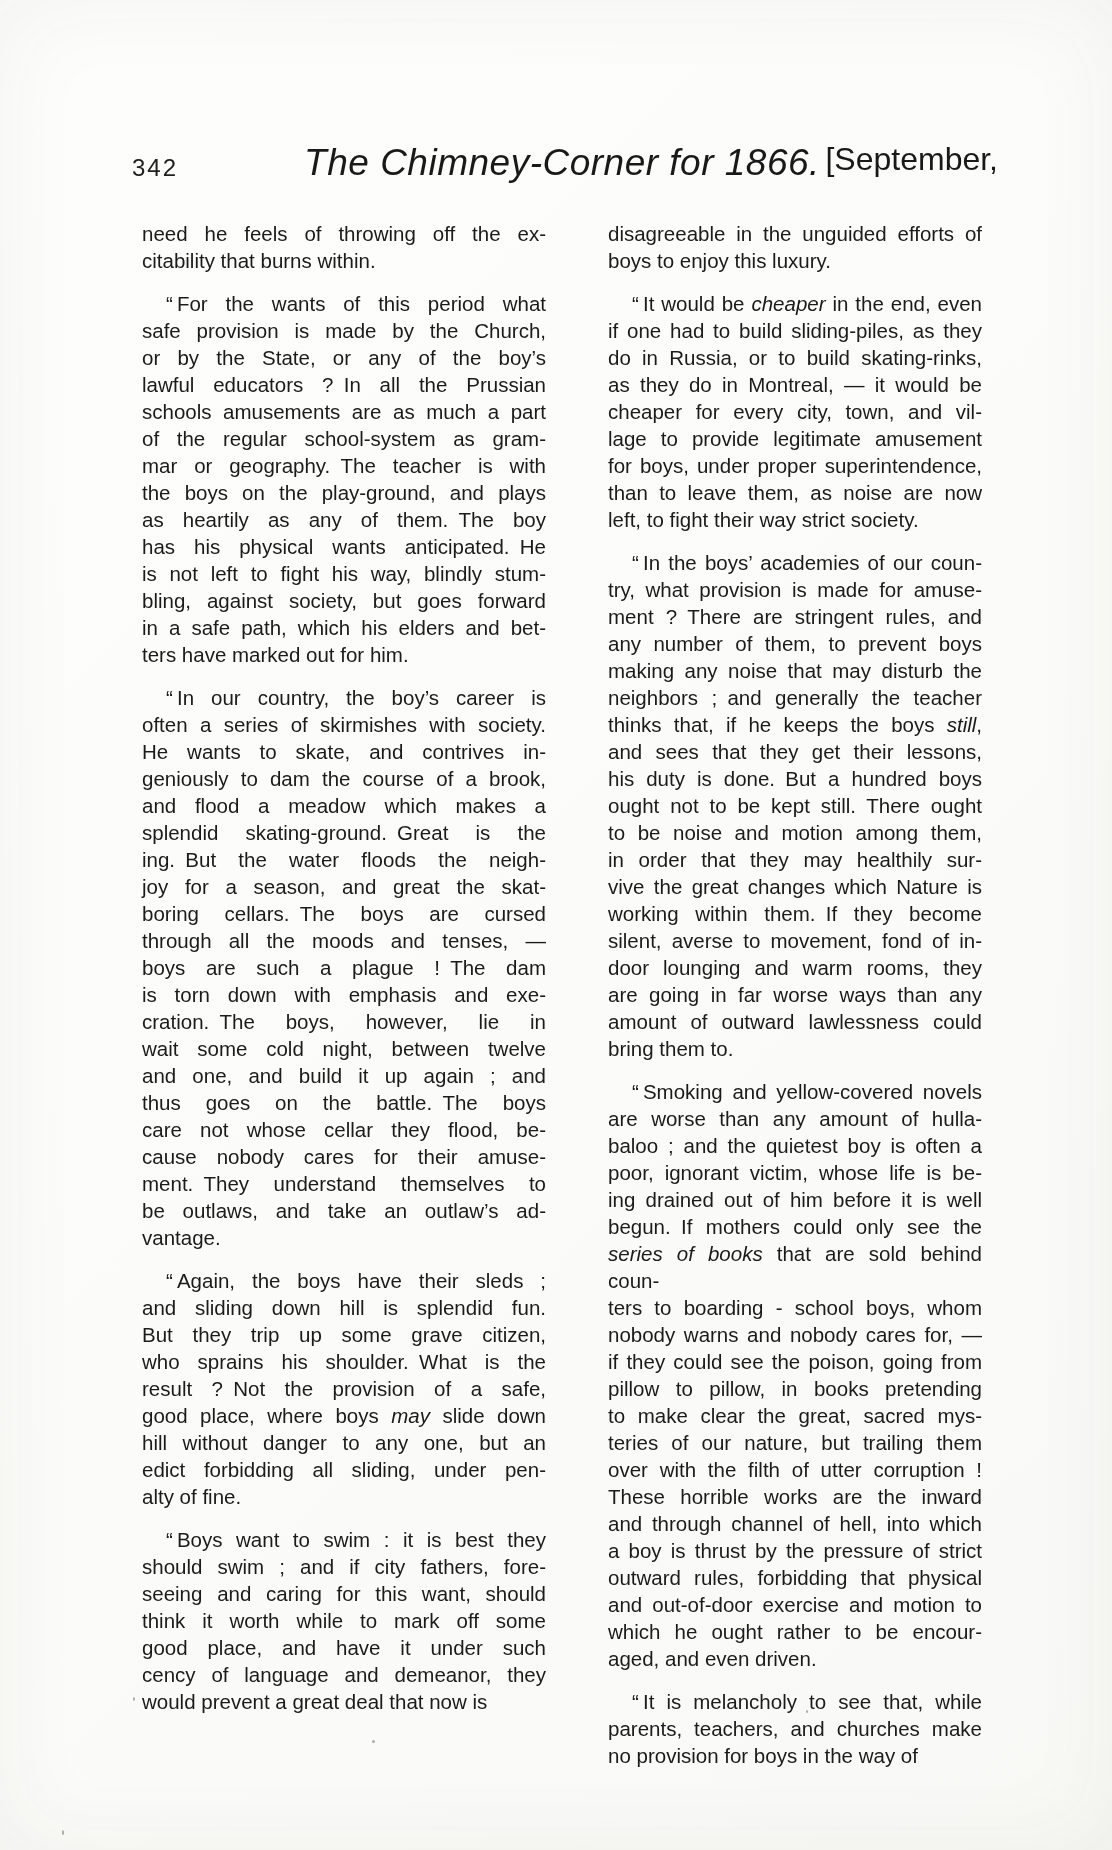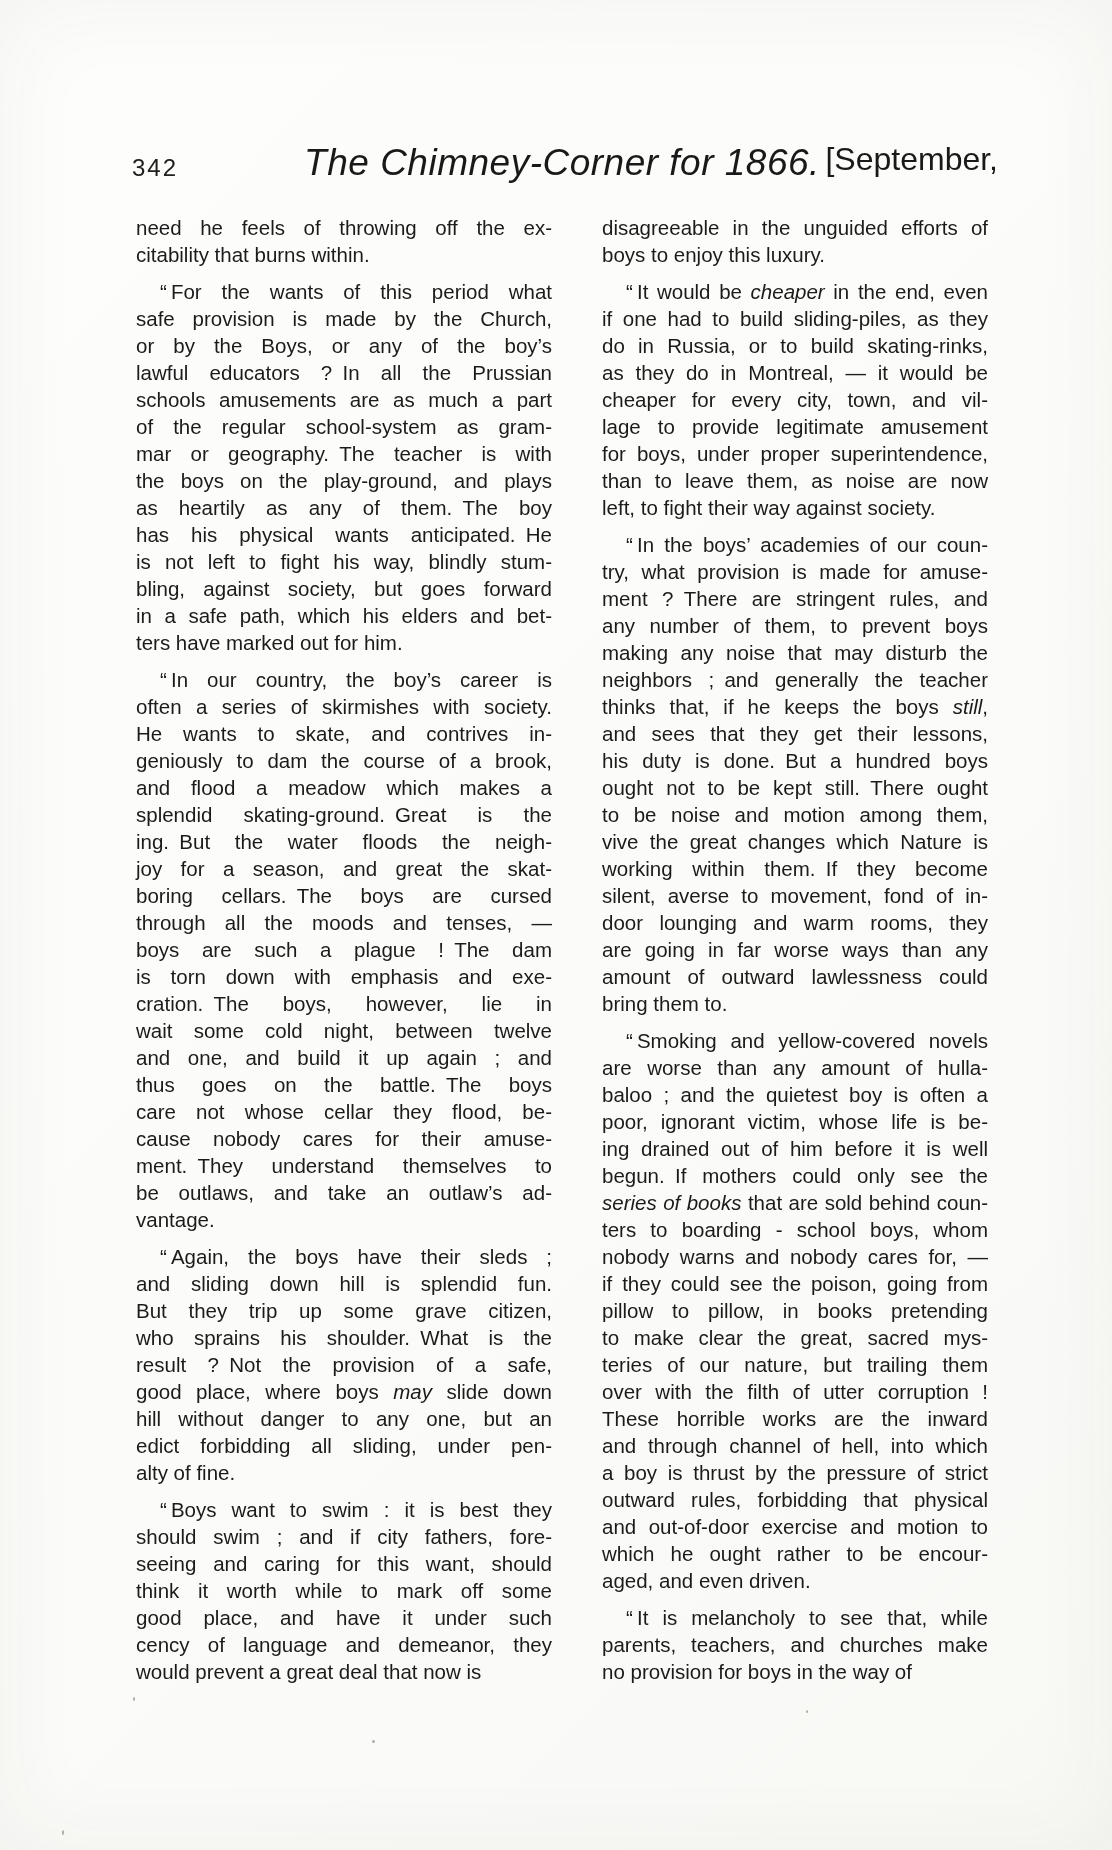--- a/index.html
+++ b/index.html
@@ -29,21 +29,21 @@
     font-size:32px; color:#191919;
   }
   
   .col {
     position:absolute; top:204px;
     font-size:20.5px; line-height:27px;
     color:#1b1b1b;
   }
   .col-left  { left:126px; width:436px; }
   .col-right { left:592px; width:406px; }
-  .paragraph { margin:10px; }
+  .paragraph { margin:16px; }
   .line {
     text-align:justify;
     text-align-last:justify;
     white-space:normal;
   }
   .line.last { text-align-last:left; }
   .line.indent { text-indent:24px; }
   .line i { font-style:italic; }
   
   .speck {
@@ -66,21 +66,21 @@
   </div>
 
   <div class="col col-left" id="col-left">
       <div class="paragraph">
         <div class="line">need he feels of throwing off the ex-</div>
         <div class="line last">citability that burns within.</div>
       </div>
       <div class="paragraph">
         <div class="line indent">“ For the wants of this period what</div>
         <div class="line">safe provision is made by the Church,</div>
-        <div class="line">or by the Boys, or any of the boy’s</div>
+        <div class="line">or by the State, or any of the boy’s</div>
         <div class="line">lawful educators ? In all the Prussian</div>
         <div class="line">schools amusements are as much a part</div>
         <div class="line">of the regular school-system as gram-</div>
         <div class="line">mar or geography. The teacher is with</div>
         <div class="line">the boys on the play-ground, and plays</div>
         <div class="line">as heartily as any of them. The boy</div>
         <div class="line">has his physical wants anticipated. He</div>
         <div class="line">is not left to fight his way, blindly stum-</div>
         <div class="line">bling, against society, but goes forward</div>
         <div class="line">in a safe path, which his elders and bet-</div>
@@ -137,34 +137,35 @@
       </div>
       <div class="paragraph">
         <div class="line indent">“ It would be <i>cheaper</i> in the end, even</div>
         <div class="line">if one had to build sliding-piles, as they</div>
         <div class="line">do in Russia, or to build skating-rinks,</div>
         <div class="line">as they do in Montreal, — it would be</div>
         <div class="line">cheaper for every city, town, and vil-</div>
         <div class="line">lage to provide legitimate amusement</div>
         <div class="line">for boys, under proper superintendence,</div>
         <div class="line">than to leave them, as noise are now</div>
-        <div class="line last">left, to fight their way against society.</div>
+        <div class="line last">left, to fight their way strict society.</div>
       </div>
       <div class="paragraph">
         <div class="line indent">“ In the boys’ academies of our coun-</div>
         <div class="line">try, what provision is made for amuse-</div>
         <div class="line">ment ? There are stringent rules, and</div>
         <div class="line">any number of them, to prevent boys</div>
         <div class="line">making any noise that may disturb the</div>
         <div class="line">neighbors ; and generally the teacher</div>
         <div class="line">thinks that, if he keeps the boys <i>still</i>,</div>
         <div class="line">and sees that they get their lessons,</div>
         <div class="line">his duty is done. But a hundred boys</div>
         <div class="line">ought not to be kept still. There ought</div>
         <div class="line">to be noise and motion among them,</div>
+        <div class="line">in order that they may healthily sur-</div>
         <div class="line">vive the great changes which Nature is</div>
         <div class="line">working within them. If they become</div>
         <div class="line">silent, averse to movement, fond of in-</div>
         <div class="line">door lounging and warm rooms, they</div>
         <div class="line">are going in far worse ways than any</div>
         <div class="line">amount of outward lawlessness could</div>
         <div class="line last">bring them to.</div>
       </div>
       <div class="paragraph">
         <div class="line indent">“ Smoking and yellow-covered novels</div>

